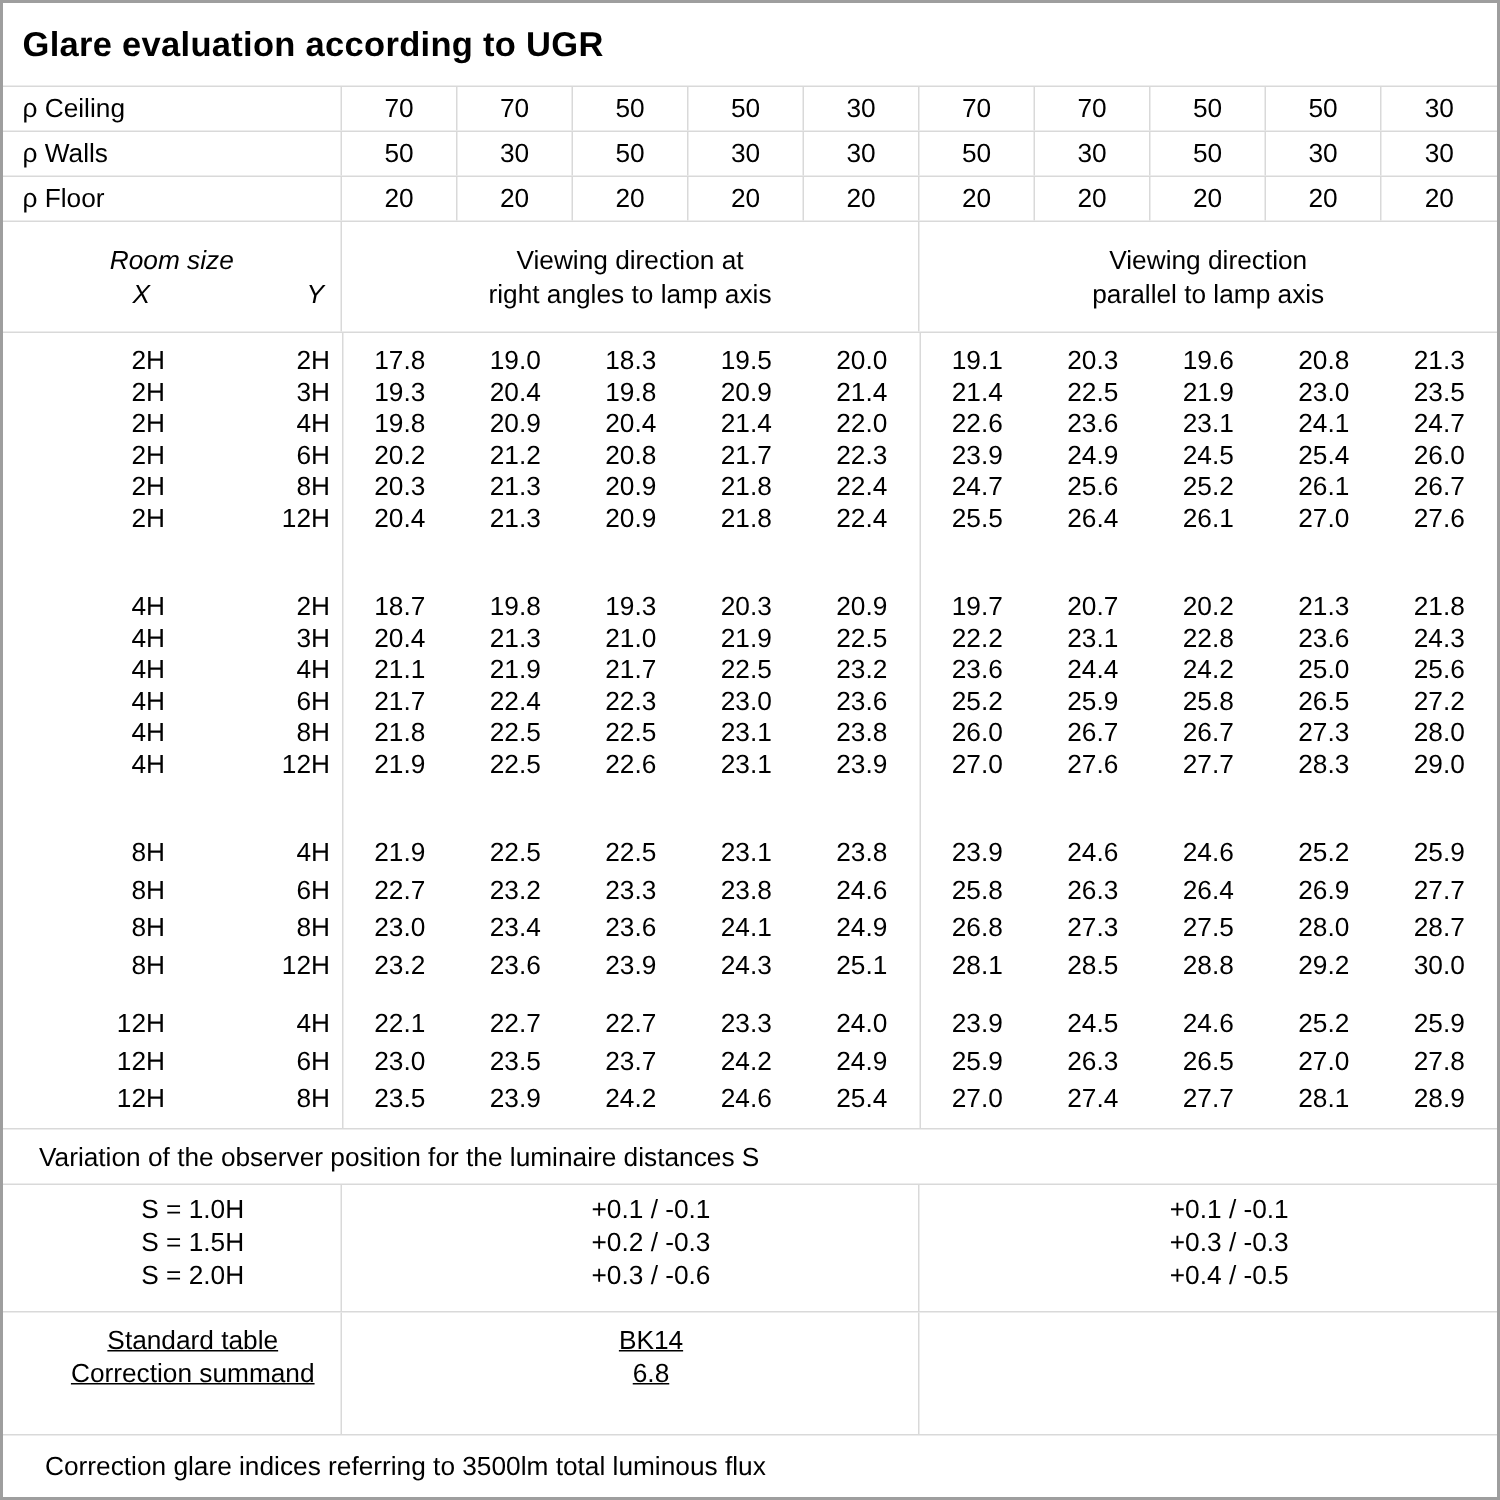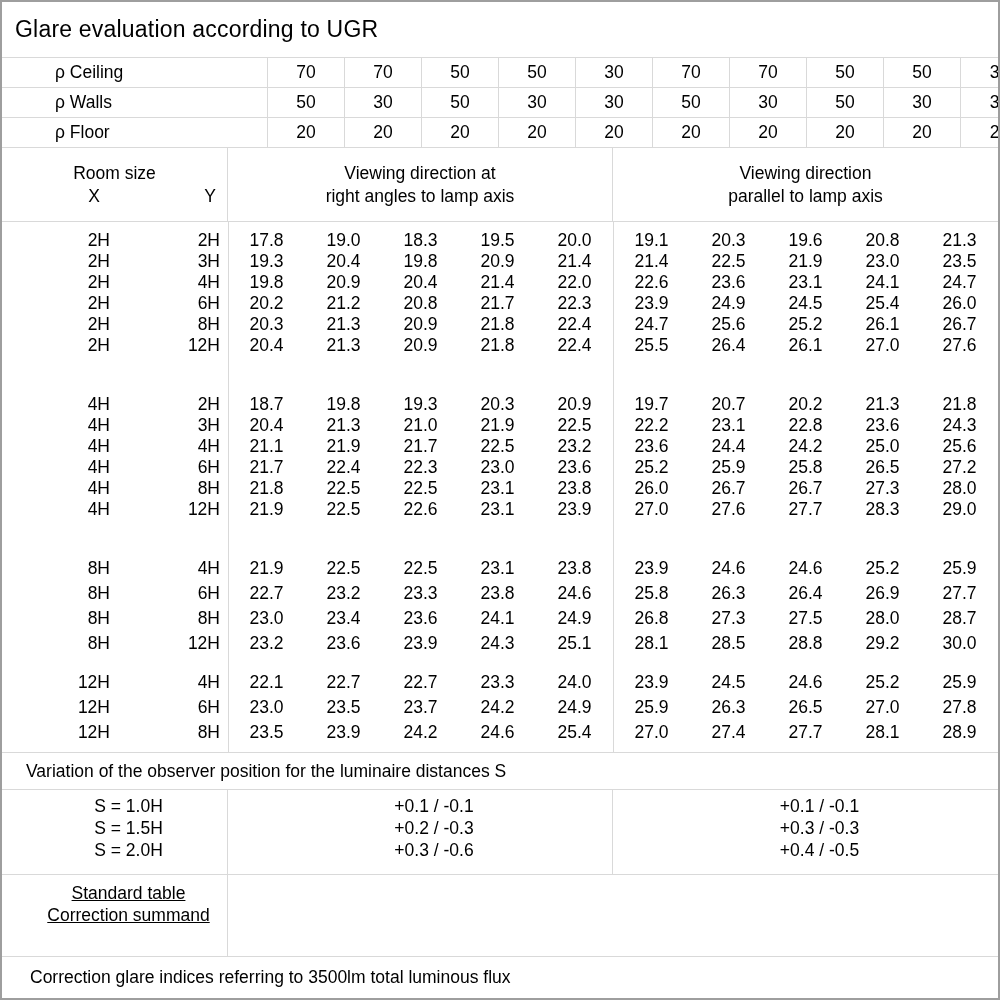--- a/index.html
+++ b/index.html
@@ -1,29 +1,29 @@
 <!DOCTYPE html>
 <html><head>
 <meta charset="utf-8">
 <style>
   * { margin:0; padding:0; box-sizing:border-box; }
   html,body { width:1000px; height:1000px; background:#fff; }
   body { font-family:"Liberation Sans", sans-serif; color:#000; }
   .sheet { position:relative; width:1000px; height:1000px; border:2px solid #9e9e9e; background:#fff; overflow:hidden; }
 
   .title-row { height:56px; border-bottom:1px solid #d9d9d9; display:flex; align-items:center; padding-left:13px; }
-  .title-row span { font-size:23px; font-weight:normal; letter-spacing:0.2px; }
-
-  .refl-row { display:grid; grid-template-columns:226px repeat(10,77px); height:30px; border-bottom:1px solid #d9d9d9; font-size:17.5px;padding-left:40px; }
+  .title-row span { font-size:23px; font-weight:bold; letter-spacing:0.2px; }
+
+  .refl-row { display:grid; grid-template-columns:226px repeat(10,77px); height:30px; border-bottom:1px solid #d9d9d9; font-size:17.5px; }
   .refl-row > div { border-right:1px solid #d9d9d9; display:flex; align-items:center; justify-content:center; height:100%; }
   .refl-row > div:last-child { border-right:none; }
   .refl-row > .lbl { justify-content:flex-start; padding-left:13px; }
 
   .header-row { display:grid; grid-template-columns:226px 385px 385px; height:74px; border-bottom:1px solid #d9d9d9; font-size:17.5px; }
-  .hdr-room { border-right:1px solid #d9d9d9; display:flex; flex-direction:column; justify-content:center; }
+  .hdr-room { border-right:1px solid #d9d9d9; display:flex; flex-direction:column; justify-content:center;font-style:italic; }
   .hdr-room .rs { text-align:center; line-height:23px; }
   .xy-line { display:grid; grid-template-columns:108px 110px 8px; line-height:23px; }
   .xy-line .xcell { text-align:right; padding-right:10px; }
   .xy-line .ycell { text-align:right; padding-right:4px; }
   .hdr-group { border-right:1px solid #d9d9d9; display:flex; flex-direction:column; justify-content:center; text-align:center; line-height:23px; }
   .hdr-group.last { border-right:none; }
 
   .data-area { position:relative; height:531px; border-bottom:1px solid #d9d9d9; padding-top:8px; }
   .vline { position:absolute; top:0; bottom:0; width:1px; background:#d9d9d9; }
   .v1 { left:226px; } .v2 { left:611px; }
@@ -431,17 +431,21 @@
         <div>+0.3 / -0.3</div>
         <div>+0.4 / -0.5</div>
       </div>
   </div>
 
   <div class="s-block summary">
     <div class="s-col" id="sum-labels">
         <div>Standard table</div>
         <div>Correction summand</div>
       </div>
+    <div class="s-col" id="sum-left">
+        <div>BK14</div>
+        <div>6.8</div>
+      </div>
   </div>
 
   <div class="footer-row">Correction glare indices referring to 3500lm total luminous flux</div>
 
 </div>
 
 </body></html>

